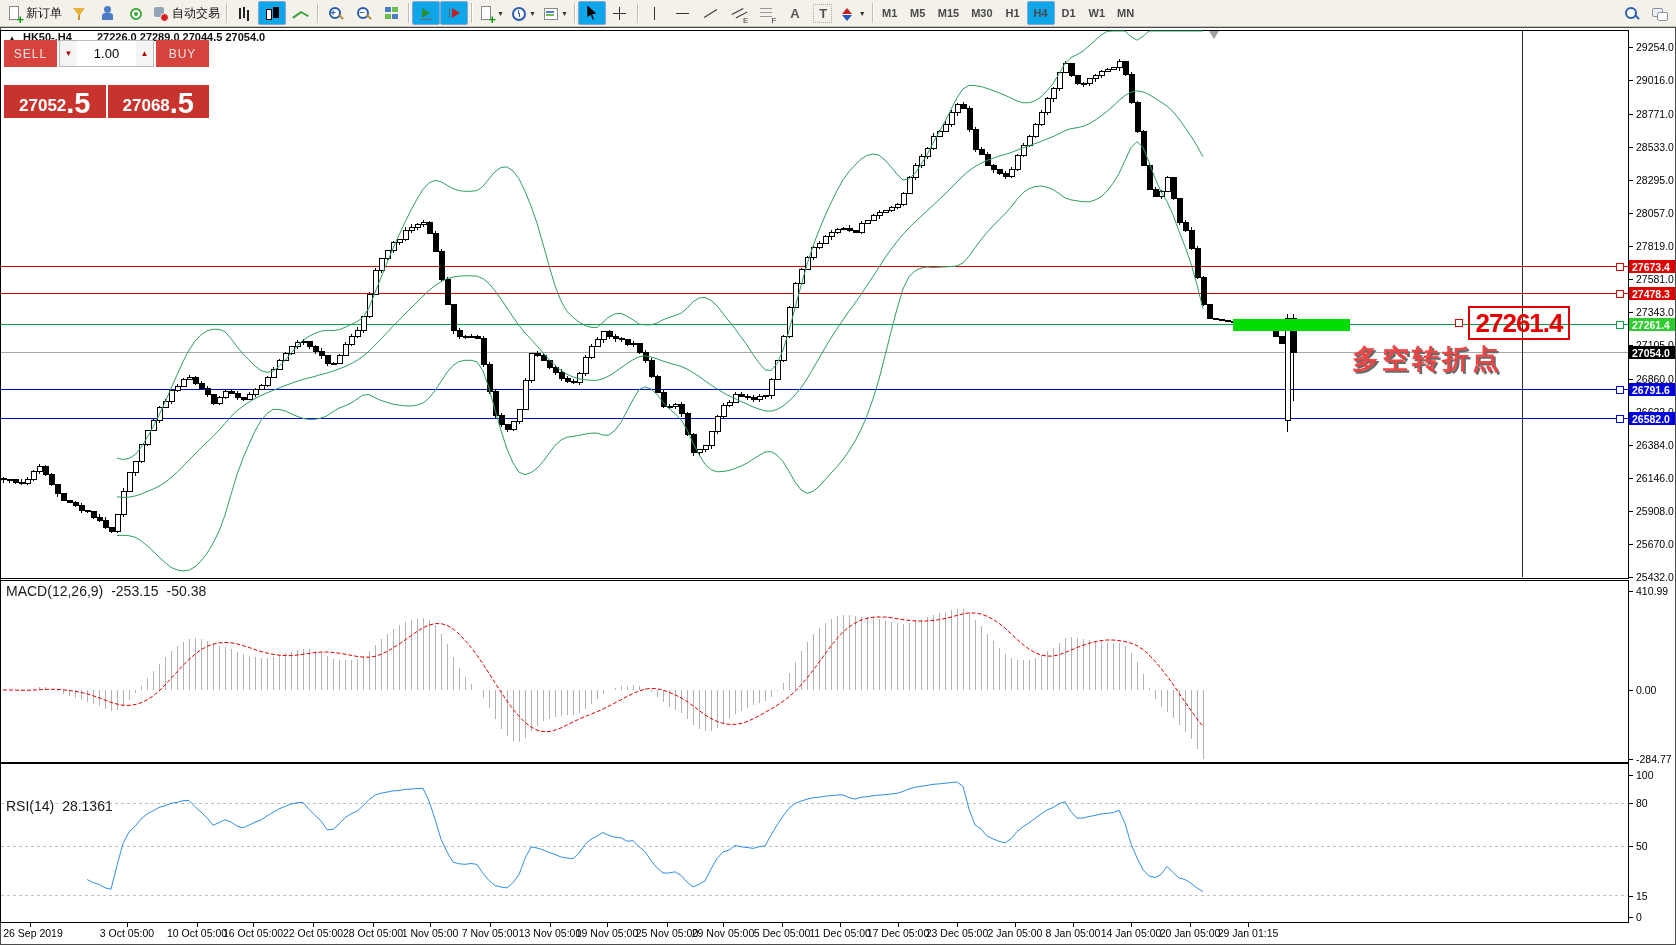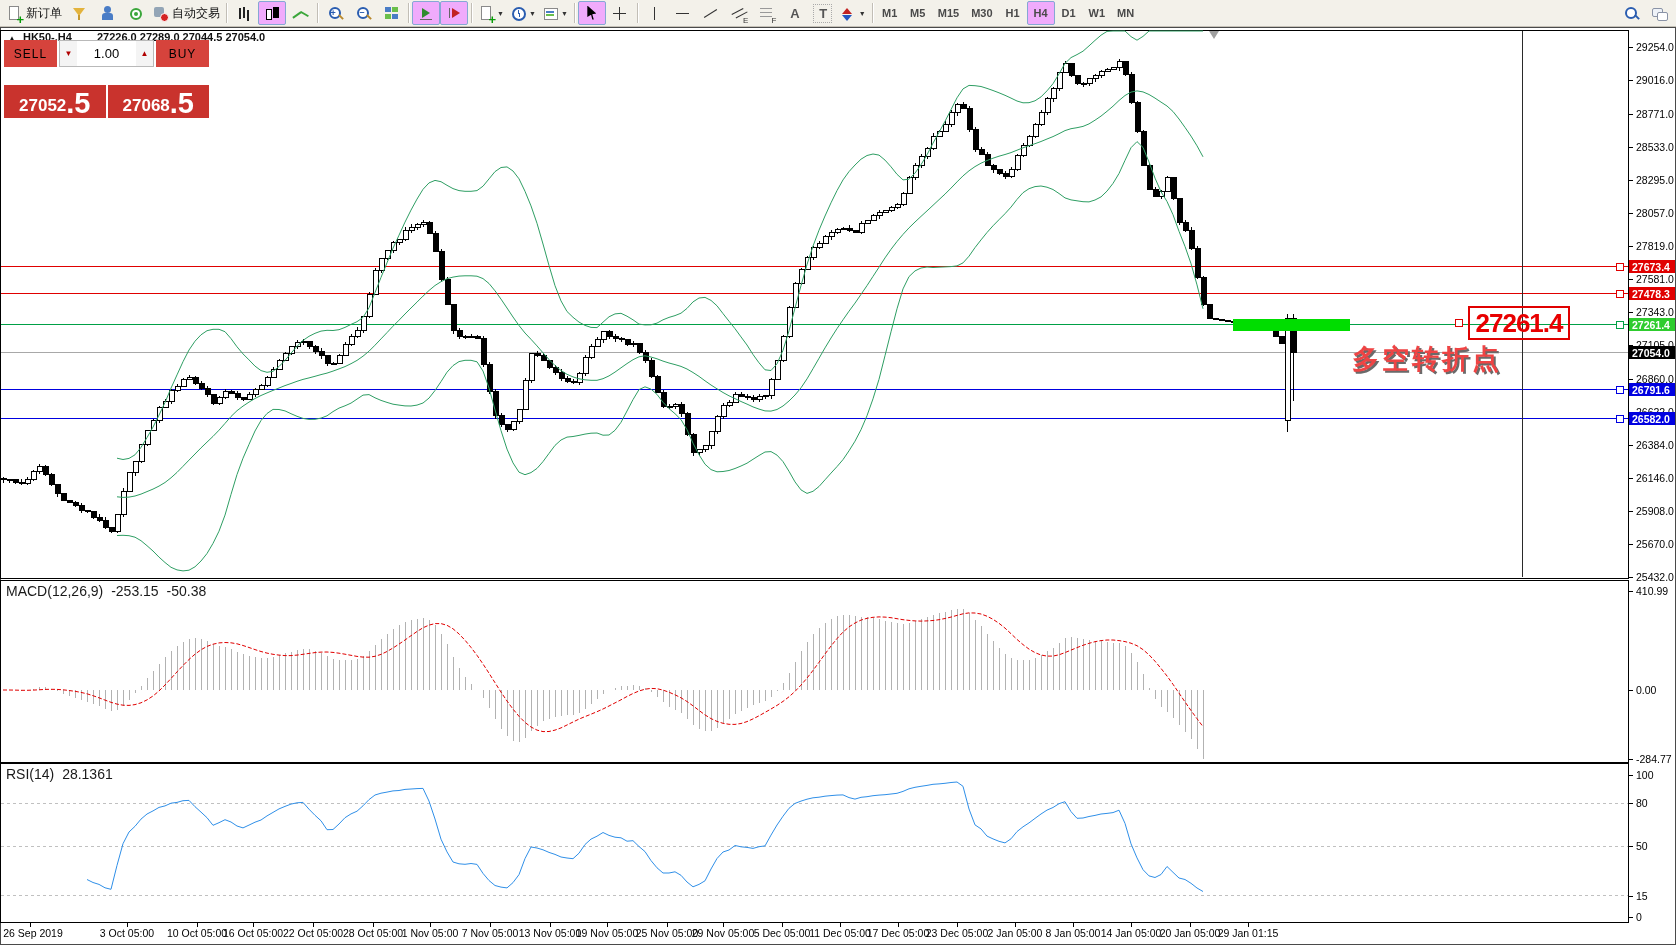--- a/index.html
+++ b/index.html
@@ -3,21 +3,21 @@
 <meta charset="utf-8">
 <style>
   html,body{margin:0;padding:0;background:#fff;}
   #app{position:relative;width:1676px;height:945px;overflow:hidden;background:#fff;
        font-family:"Liberation Sans","DejaVu Sans",sans-serif;color:#111;}
   
   #toolbar{position:absolute;left:0;top:0;width:100%;height:27px;background:#f3f1ea;
     border-bottom:1px solid #c6c2b8;display:flex;align-items:center;padding:0 3px;box-sizing:border-box;}
   .tbtn{height:22px;min-width:22px;display:inline-flex;align-items:center;justify-content:center;
     padding:0 2px;border:1px solid transparent;border-radius:2px;cursor:default;}
-  .tbtn.active{border-color:#86a7d4;background:#f0abfc;}
+  .tbtn.active{border-color:#86a7d4;background:#0ea5e9;}
   .tlabel{font-size:12px;margin-left:3px;white-space:nowrap;}
   .tftext{font-weight:bold;font-size:11px;color:#4a4a4a;padding:0 3px;}
   .tsep{width:1px;height:20px;background:#c2beb6;margin:0 3px;box-shadow:1px 0 0 #fff;}
   .caret{font-size:7px;color:#333;margin-left:2px;}
   #toolbar-right{margin-left:auto;display:flex;align-items:center;}
   
   .ic{position:relative;width:17px;height:17px;display:inline-block;}
   .ic-doc::before{content:"";position:absolute;left:3px;top:1px;width:8px;height:12px;background:#fff;border:1px solid #8a8a8a;}
   .ic-doc::after{content:"+";position:absolute;right:-1px;bottom:-4px;color:#089c08;font:bold 13px/13px "Liberation Sans",sans-serif;}
   .ic-funnel::before{content:"";position:absolute;left:2px;top:3px;border-left:6px solid transparent;border-right:6px solid transparent;border-top:8px solid #e3b33c;}
@@ -65,21 +65,21 @@
   .ic-chat::after{content:"";position:absolute;left:6px;top:7px;width:9px;height:7px;border:1px solid #8a93a6;border-radius:2px;background:#fff;}
   
   #chart-frame{position:absolute;left:0;top:27px;width:1674px;height:916px;border:1px solid #4a4a4a;}
   #chart-svg{position:absolute;left:0;top:0;}
   svg text{font-family:"Liberation Sans","DejaVu Sans",sans-serif;}
   
   #symbol-title{position:absolute;left:8px;top:31px;font-size:11px;font-weight:bold;white-space:nowrap;}
   #symbol-title .tri{font-size:8px;margin-right:4px;}
   #trade-widget{position:absolute;left:4px;top:40px;width:205px;}
   .tw-top{display:flex;gap:2px;height:27px;}
-  .tw-btn{flex:0 0 53px;background:#d6433c;color:#000000;border:none;font-size:12px;letter-spacing:1px;
+  .tw-btn{flex:0 0 53px;background:#d6433c;color:#e5e5e5;border:none;font-size:12px;letter-spacing:1px;
      font-family:inherit;display:flex;align-items:center;justify-content:center;}
   .tw-stepper{flex:1;background:#fff;border:1px solid #b9b9b9;display:flex;align-items:stretch;box-sizing:border-box;}
   .tw-step{width:17px;background:#f4f4f4;border:none;color:#b00000;font-size:8px;display:flex;align-items:center;justify-content:center;}
   .tw-stepper input{flex:1;border:none;outline:none;text-align:center;font-size:13px;width:50px;font-family:inherit;}
   .tw-prices{display:flex;gap:2px;margin-top:18px;height:33px;}
   .tw-price{flex:1;background:#c9332d;color:#fff;display:flex;align-items:flex-end;justify-content:center;padding-bottom:2px;}
   .tw-price .main{font-size:17px;font-weight:bold;line-height:1;margin-bottom:2px;}
   .tw-price .frac{font-size:29px;font-weight:bold;line-height:0.85;}
   .panel-label{position:absolute;font-size:14px;color:#1a1a1a;white-space:nowrap;}
   .panel-label span{margin-right:4px;}
@@ -1020,21 +1020,21 @@
           <span class="frac">.5</span>
       </div>
     </div>
   </div>
 
   <div class="panel-label" style="left:6px;top:583px;">
     <span>MACD(12,26,9)</span>
     <span>-253.15</span>
     <span>-50.38</span>
   </div>
-  <div class="panel-label" style="left:6px;top:766px;text-align:right;">
+  <div class="panel-label" style="left:6px;top:798px;text-align:right;">
     <span>RSI(14)</span>
     <span>28.1361</span>
   </div>
 
   <div id="highlight-bar"></div>
   <div id="level-connector-square"></div>
   <div id="level-callout">27261.4</div>
   <div id="turning-point">多空转折点</div>
 
 </div>

